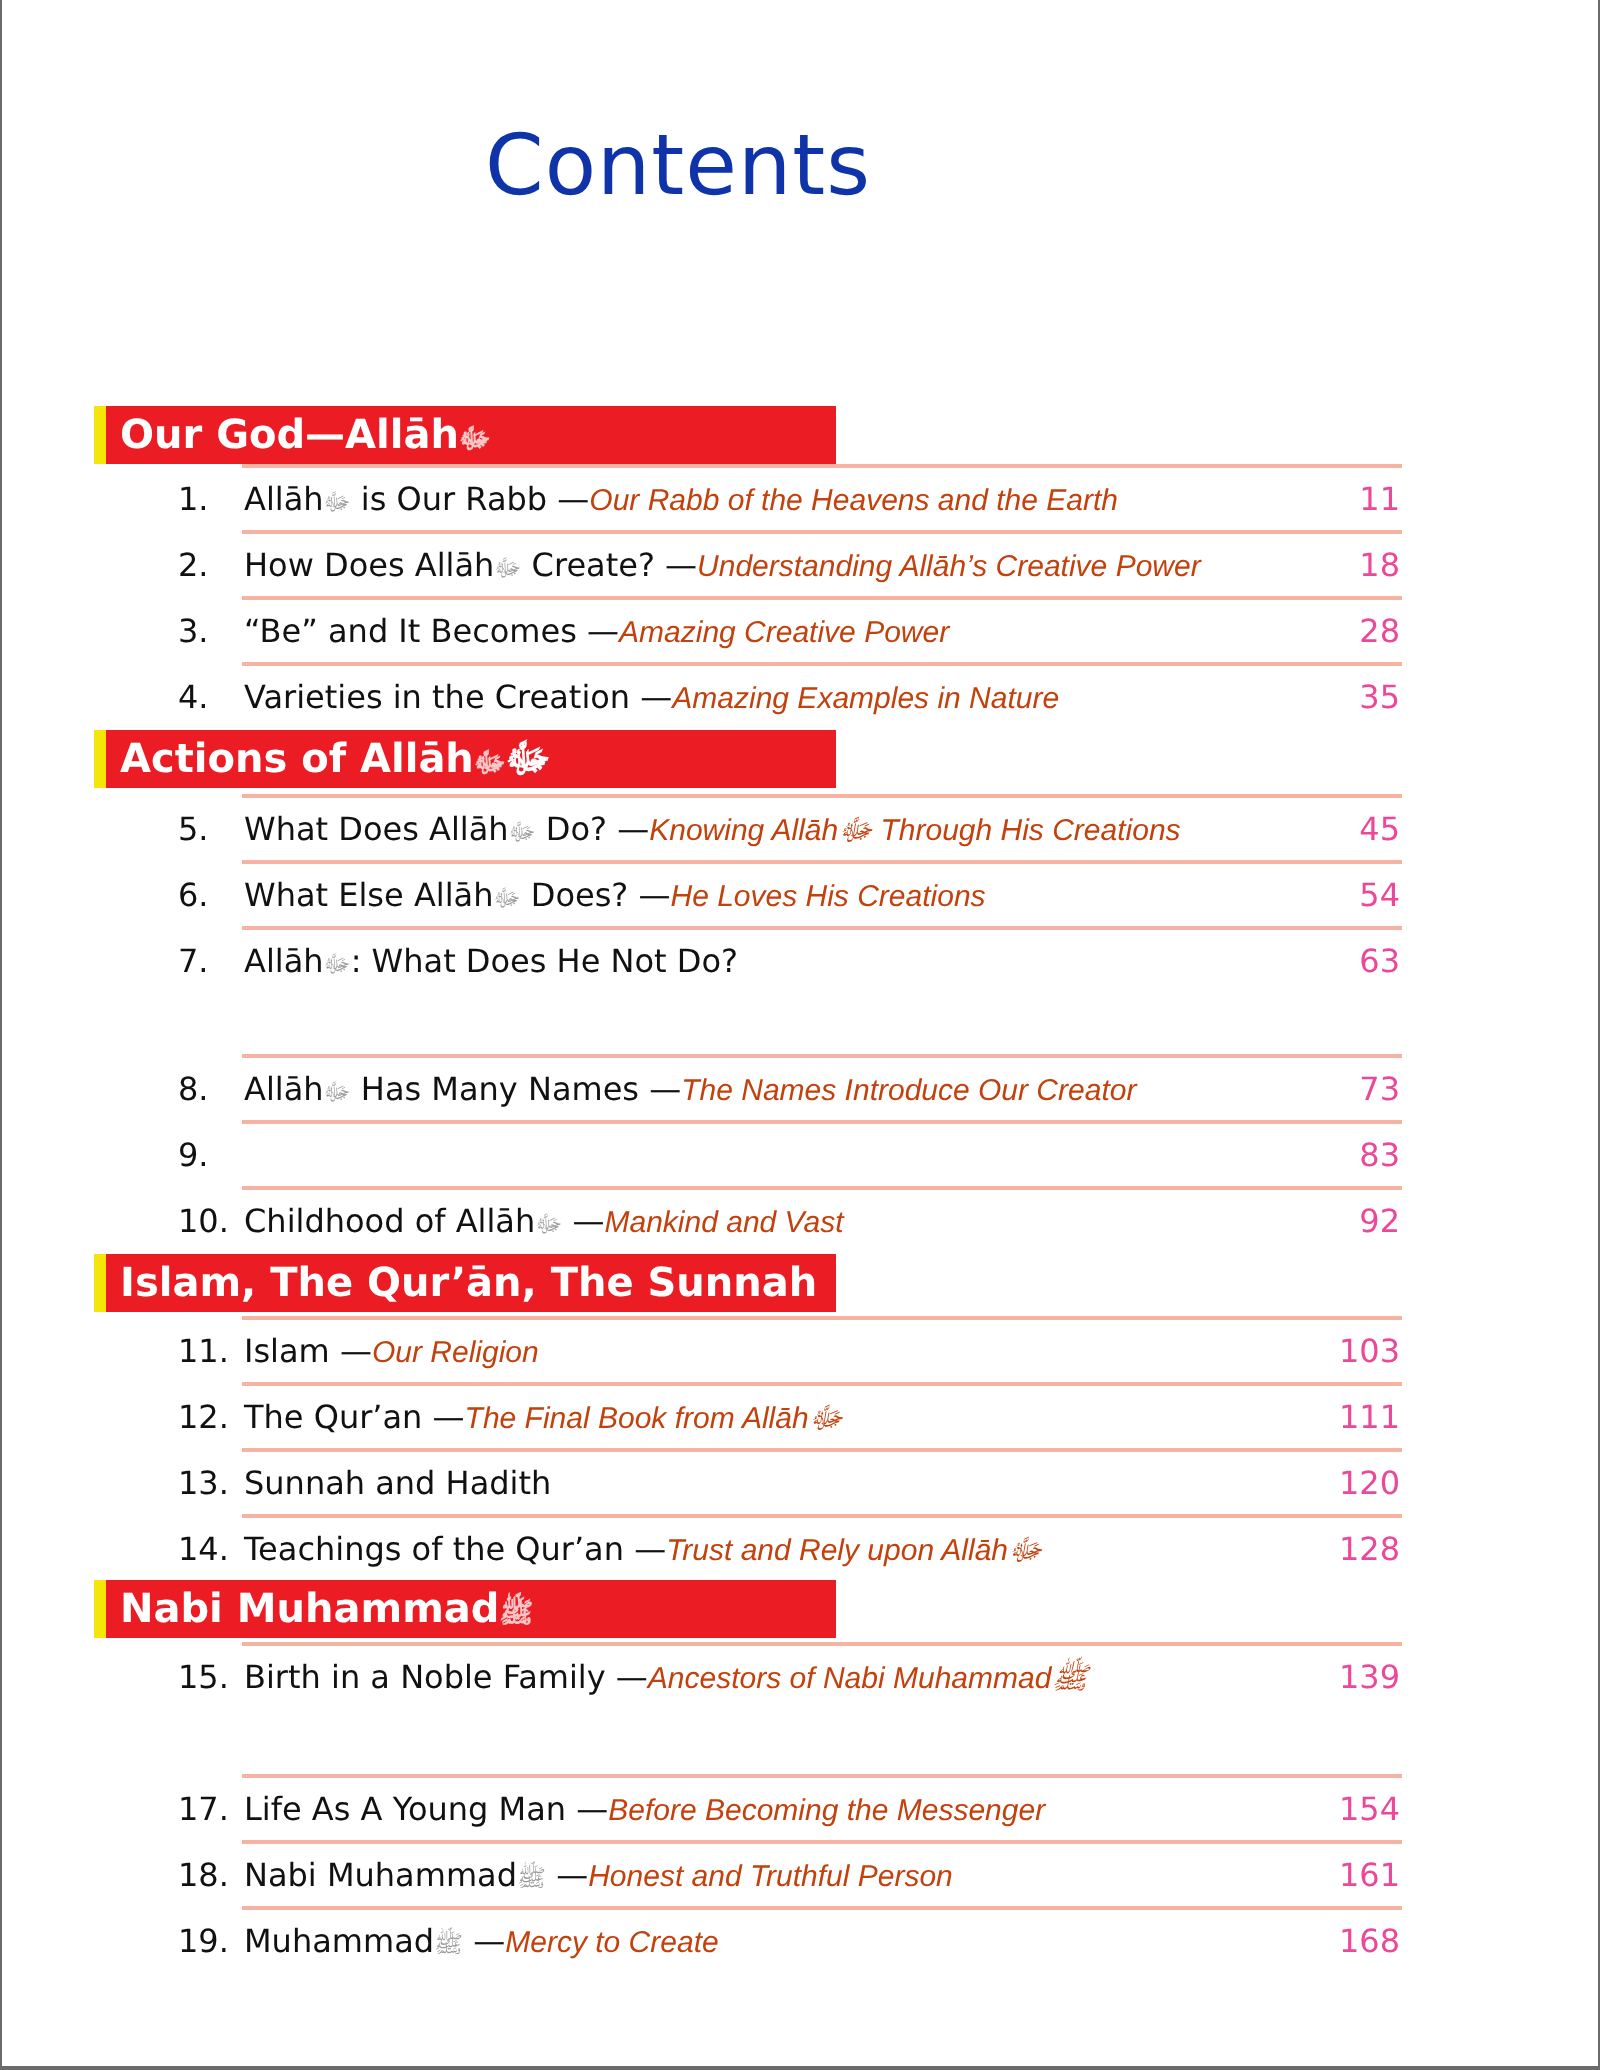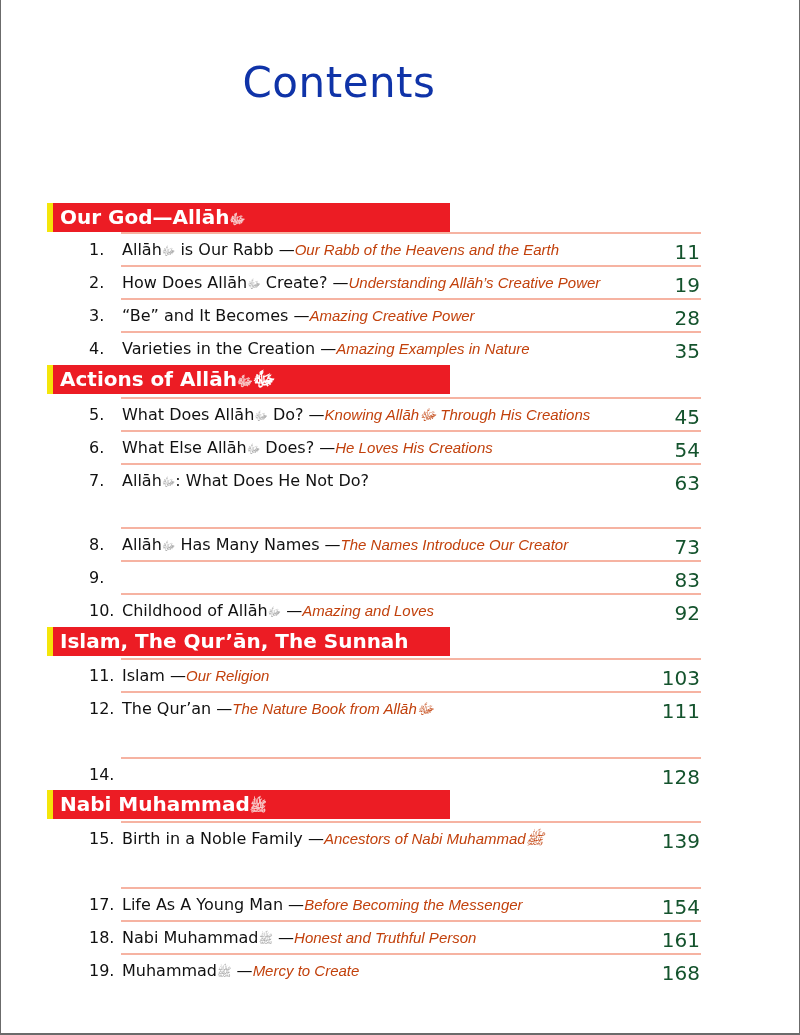--- a/index.html
+++ b/index.html
@@ -2,32 +2,32 @@
 <html><head>
 <meta charset="utf-8">
 <style>
   html, body { margin:0; padding:0; }
   body { width:800px; height:1035px; background:#ffffff; position:relative; overflow:hidden;
          font-family:"Liberation Sans", "DejaVu Sans", sans-serif; }
   .page { position:absolute; left:0; top:0; width:798px; height:1033px;
           border-left:1px solid #6b6b6b; border-right:1px solid #6b6b6b; border-bottom:2px solid #6b6b6b; }
   .title { position:absolute; left:0; top:58px; width:676px; text-align:center;
            font-size:42px; color:#0f33a8; font-family:"DejaVu Sans", sans-serif; font-weight:normal; letter-spacing:0.5px; }
-  .section { position:absolute; left:46px; height:29px; width:403px; display:flex; }
+  .section { position:absolute; left:46px; height:29px; width:371px; display:flex; }
   .section .stripe { width:6px; height:29px; background:#f4e60a; }
   .section .bar { flex:1; height:29px; background:#ec1c24; color:#ffffff;
                   font-size:20px; font-weight:bold; line-height:29px; padding-left:7px;
                   font-family:"DejaVu Sans", sans-serif; white-space:nowrap; overflow:hidden; }
   .entry { position:absolute; left:80px; width:620px; height:32px; }
   .entry .rule { position:absolute; left:40px; right:0; top:0; height:2px; background:#f6b3a2; }
   .entry .num { position:absolute; left:8px; top:8px; font-size:16px; color:#111; font-family:"DejaVu Sans", sans-serif; }
   .entry .text { position:absolute; left:41px; top:8px; font-size:16px; white-space:nowrap; color:#111;
                  font-family:"DejaVu Sans", sans-serif; }
   .entry .sub { color:#c2410c; font-style:italic; font-family:"Liberation Sans", sans-serif; font-size:15px; }
-  .entry .page-num { position:absolute; right:1px; top:8px; font-size:20px; color:#14532d; font-family:"DejaVu Sans", sans-serif; }
+  .entry .page-num { position:absolute; right:1px; top:8px; font-size:16px; color:#ec4899; font-family:"DejaVu Sans", sans-serif; }
   .honorific { color:#9a9a9a; font-size:12px; }
   .bar .honorific { color:#f7c7c7; font-size:14px; }
 </style>
 </head>
 <body>
 
 <div class="page">
   <div class="title">Contents</div>
 
   <div class="section" style="top:203px">
@@ -37,21 +37,21 @@
   <div class="entry" style="top:232px">
       <div class="rule"></div>
       <span class="num">1.</span>
       <span class="text"><span>Allāh</span><span class="honorific">ﷻ</span><span> is Our Rabb —</span><span class="sub">Our Rabb of the Heavens and the Earth</span></span>
       <span class="page-num">11</span>
     </div>
   <div class="entry" style="top:265px">
       <div class="rule"></div>
       <span class="num">2.</span>
       <span class="text"><span>How Does Allāh</span><span class="honorific">ﷻ</span><span> Create? —</span><span class="sub">Understanding Allāh’s Creative Power</span></span>
-      <span class="page-num">19</span>
+      <span class="page-num">18</span>
     </div>
   <div class="entry" style="top:298px">
       <div class="rule"></div>
       <span class="num">3.</span>
       <span class="text"><span>“Be” and It Becomes —</span><span class="honorific"></span><span></span><span class="sub">Amazing Creative Power</span></span>
       <span class="page-num">28</span>
     </div>
   <div class="entry" style="top:331px">
       <div class="rule"></div>
       <span class="num">4.</span>
@@ -89,43 +89,50 @@
       <span class="page-num">73</span>
     </div>
   <div class="entry" style="top:560px">
       <div class="rule"></div>
       <span class="num">9.</span>
       <span class="page-num">83</span>
     </div>
   <div class="entry" style="top:593px">
       <div class="rule"></div>
       <span class="num">10.</span>
-      <span class="text"><span>Childhood of Allāh</span><span class="honorific">ﷻ</span><span> —</span><span class="sub">Amazing and Loves</span></span>
+      <span class="text"><span>Childhood of Allāh</span><span class="honorific">ﷻ</span><span> —</span><span class="sub">Mankind and Vast</span></span>
       <span class="page-num">92</span>
     </div>
 
   <div class="section" style="top:627px">
     <div class="stripe"></div>
     <div class="bar"><span>Islam, The Qur’ān, The Sunnah</span><span class="honorific"></span></div>
   </div>
   <div class="entry" style="top:658px">
       <div class="rule"></div>
       <span class="num">11.</span>
       <span class="text"><span>Islam —</span><span class="honorific"></span><span></span><span class="sub">Our Religion</span></span>
       <span class="page-num">103</span>
     </div>
   <div class="entry" style="top:691px">
       <div class="rule"></div>
       <span class="num">12.</span>
-      <span class="text"><span>The Qur’an —</span><span class="honorific"></span><span></span><span class="sub">The Nature Book from Allāhﷻ</span></span>
+      <span class="text"><span>The Qur’an —</span><span class="honorific"></span><span></span><span class="sub">The Final Book from Allāhﷻ</span></span>
       <span class="page-num">111</span>
+    </div>
+  <div class="entry" style="top:724px">
+      <div class="rule"></div>
+      <span class="num">13.</span>
+      <span class="text"><span>Sunnah and Hadith</span><span class="honorific"></span><span></span><span class="sub"></span></span>
+      <span class="page-num">120</span>
     </div>
   <div class="entry" style="top:757px">
       <div class="rule"></div>
       <span class="num">14.</span>
+      <span class="text"><span>Teachings of the Qur’an —</span><span class="honorific"></span><span></span><span class="sub">Trust and Rely upon Allāhﷻ</span></span>
       <span class="page-num">128</span>
     </div>
 
   <div class="section" style="top:790px">
     <div class="stripe"></div>
     <div class="bar"><span>Nabi Muhammad</span><span class="honorific">ﷺ</span></div>
   </div>
   <div class="entry" style="top:821px">
       <div class="rule"></div>
       <span class="num">15.</span>

